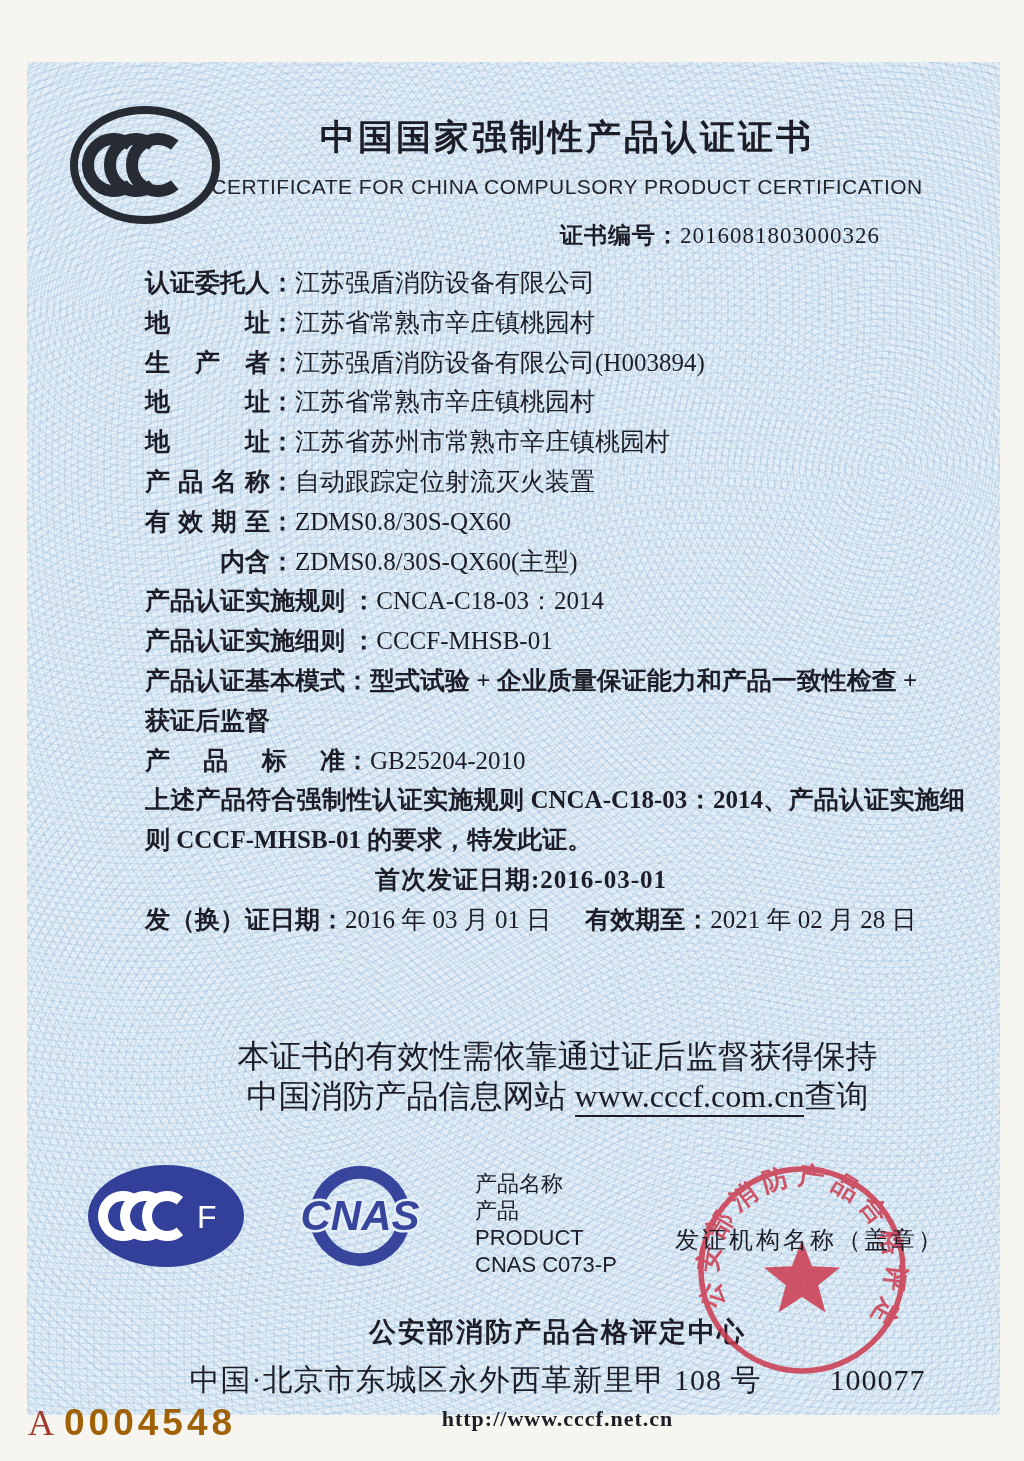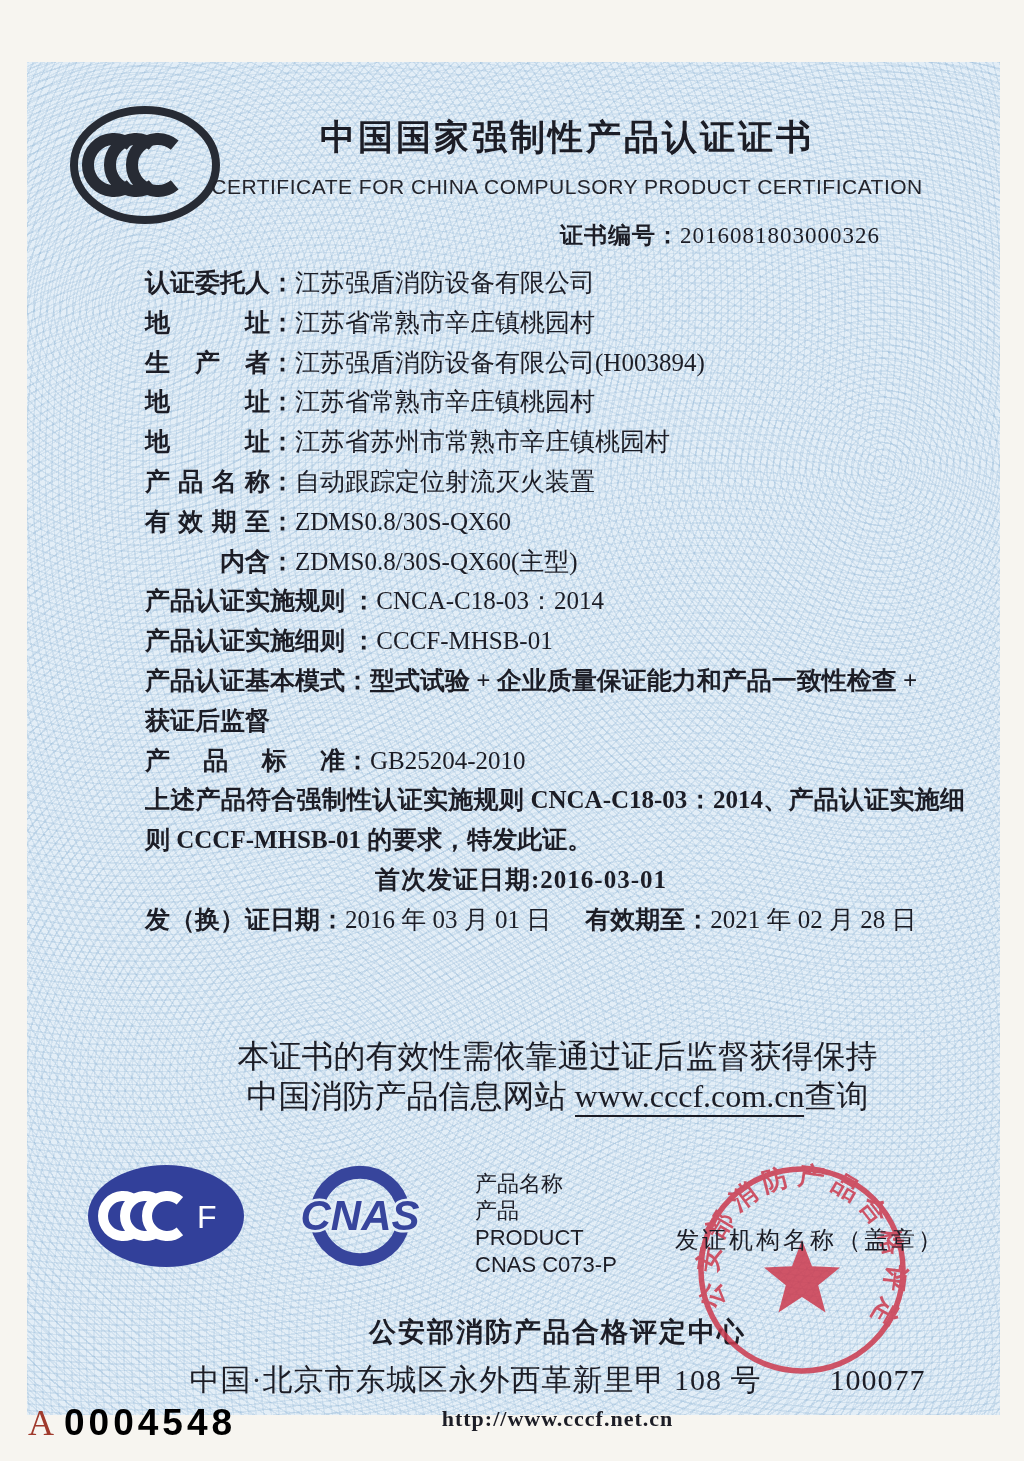--- a/index.html
+++ b/index.html
@@ -52,21 +52,21 @@
   .stamp{position:absolute;left:665px;top:1098px;width:220px;height:220px;opacity:.85;z-index:2;}
   .stamp-caption{position:absolute;left:648px;top:1162px;font-size:24px;letter-spacing:3px;z-index:3;white-space:nowrap;}
 
   .org{position:absolute;left:88px;top:1252px;width:885px;text-align:center;z-index:1;}
   .org-name{font-size:27px;font-weight:bold;letter-spacing:2px;}
   .org-addr{margin-top:10px;font-size:30px;letter-spacing:1px;}
   .org-web{margin-top:5px;font-size:22px;font-weight:bold;letter-spacing:1px;}
 
   .serial{position:absolute;left:28px;top:1402px;z-index:4;white-space:nowrap;}
   .serial-prefix{font-size:36px;color:#a03a2c;font-family:"Liberation Serif",serif;}
-  .serial-number{font-size:37px;font-weight:bold;color:#000000;
+  .serial-number{font-size:37px;font-weight:bold;color:#a16207;
     font-family:"Liberation Sans","DejaVu Sans",sans-serif;letter-spacing:4px;margin-left:10px;}
 </style>
 </head>
 <body>
 
 <div class="cert">
 
   <div class="ccc-logo">
     <svg viewBox="0 0 154 120" width="154" height="120">
       <ellipse cx="77" cy="60" rx="71" ry="55" fill="none" stroke="#272b34" stroke-width="8"></ellipse>

